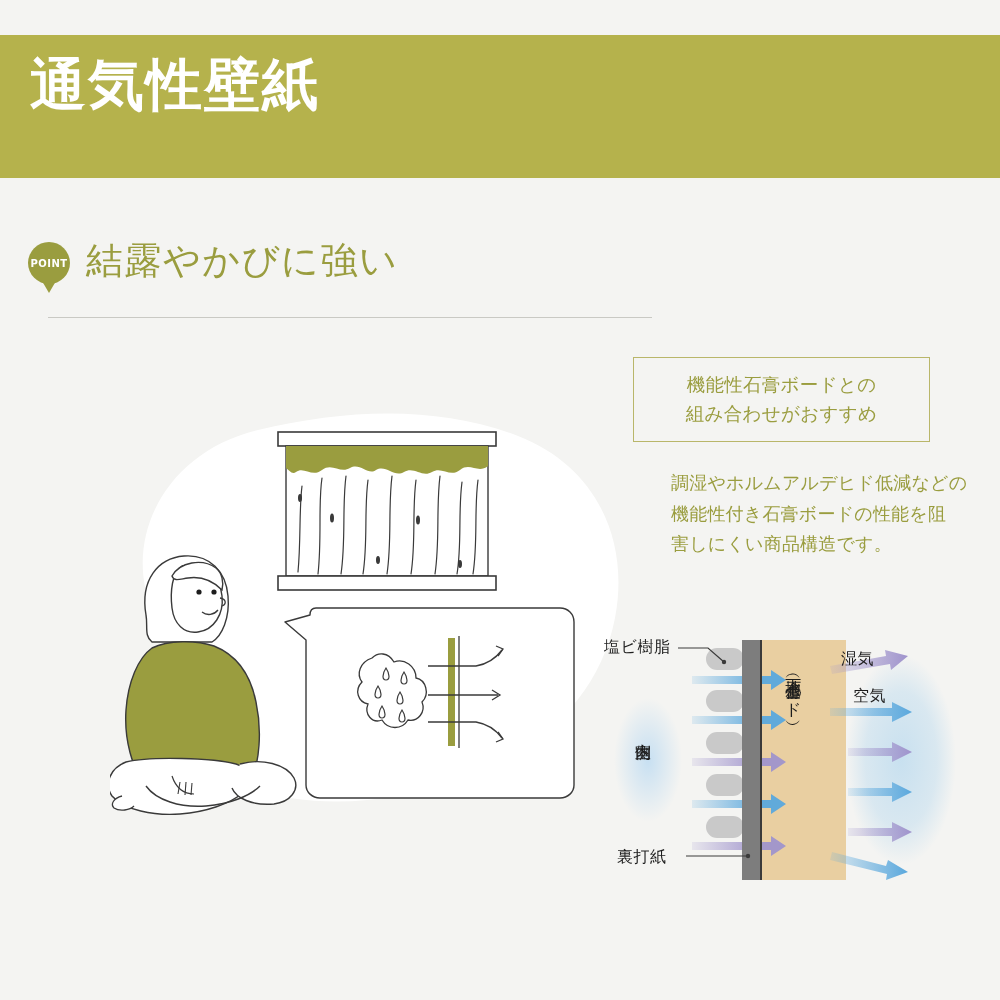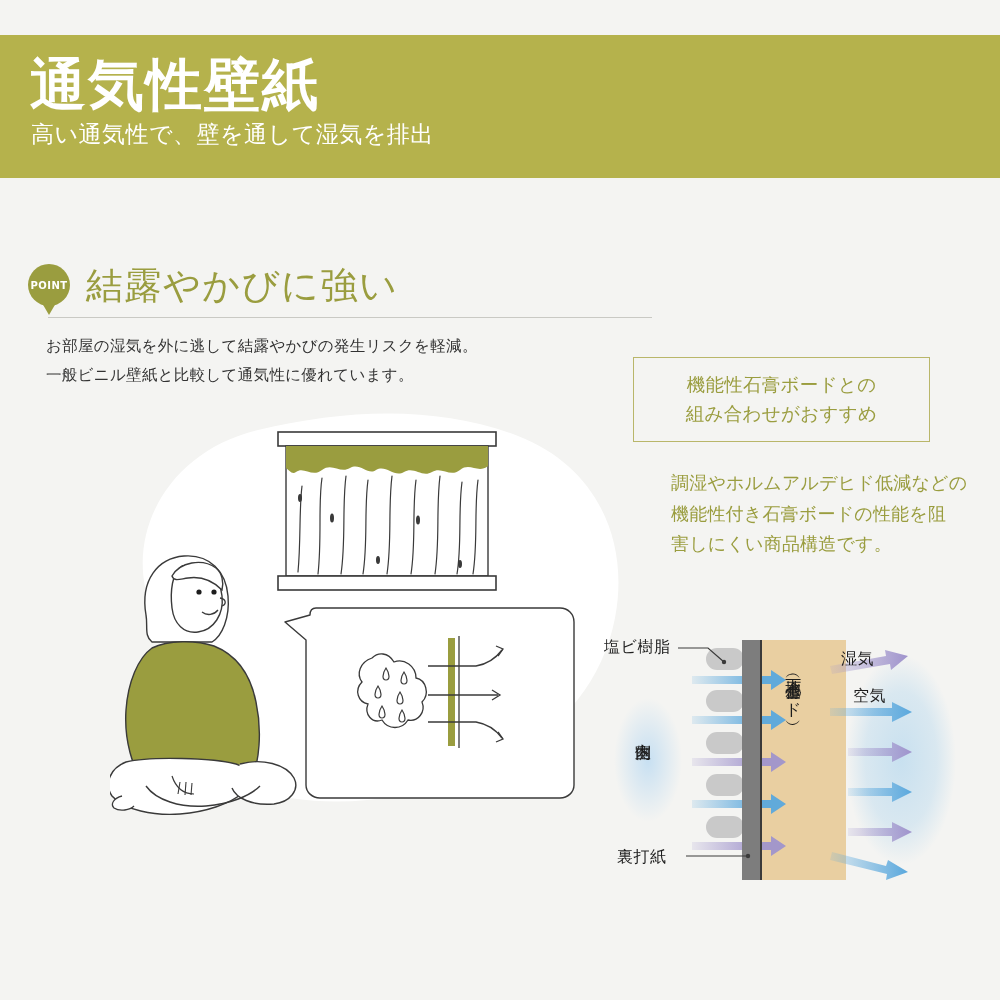--- a/index.html
+++ b/index.html
@@ -48,23 +48,22 @@
     color: #ffffff;
     letter-spacing: 0.5px;
     line-height: 1;
     white-space: nowrap;
   }
 
   
   .point-row {
     position: absolute;
     left: 28px;
-    top: 264px;
+    top: 242px;
     display: flex;
-    align-items: center;
   }
   .point-badge {
     position: relative;
     width: 42px;
     height: 42px;
     border-radius: 50%;
     background: #9a9d3f;
     display: flex;
     align-items: center;
     justify-content: center;
@@ -187,35 +186,30 @@
     height: 190px;
   }
 </style>
 </head>
 <body>
 
 <div id="page">
 
   <div class="banner">
     <div class="banner-title">通気性壁紙</div>
-    <div class="banner-sub">高い通気性で、壁を通して湿気を排出</div>
   </div>
 
   <div class="point-row">
     <div class="point-badge">
       <span class="point-badge-label">POINT</span>
     </div>
     <div class="point-title">結露やかびに強い</div>
   </div>
   <div class="divider"></div>
 
-  <div class="lead">
-    <div>お部屋の湿気を外に逃して結露やかびの発生リスクを軽減。</div>
-    <div>一般ビニル壁紙と比較して通気性に優れています。</div>
-  </div>
 
   <svg style="position:absolute; left:110px; top:400px;" width="520" height="470" viewBox="0 0 520 470">
 
     <path d="M44 215 C10 140 55 52 148 30 C240 8 330 6 408 36 C486 66 520 140 505 218
              C490 296 430 352 350 380 C270 408 170 412 106 372 C42 332 60 266 44 215 Z" fill="#ffffff"></path>
 
     <rect x="168" y="32" width="218" height="14" fill="#ffffff" stroke="#3a3a3a" stroke-width="1.6"></rect>
 
     <rect x="176" y="46" width="202" height="130" fill="#ffffff" stroke="#3a3a3a" stroke-width="1.4"></rect>
 

